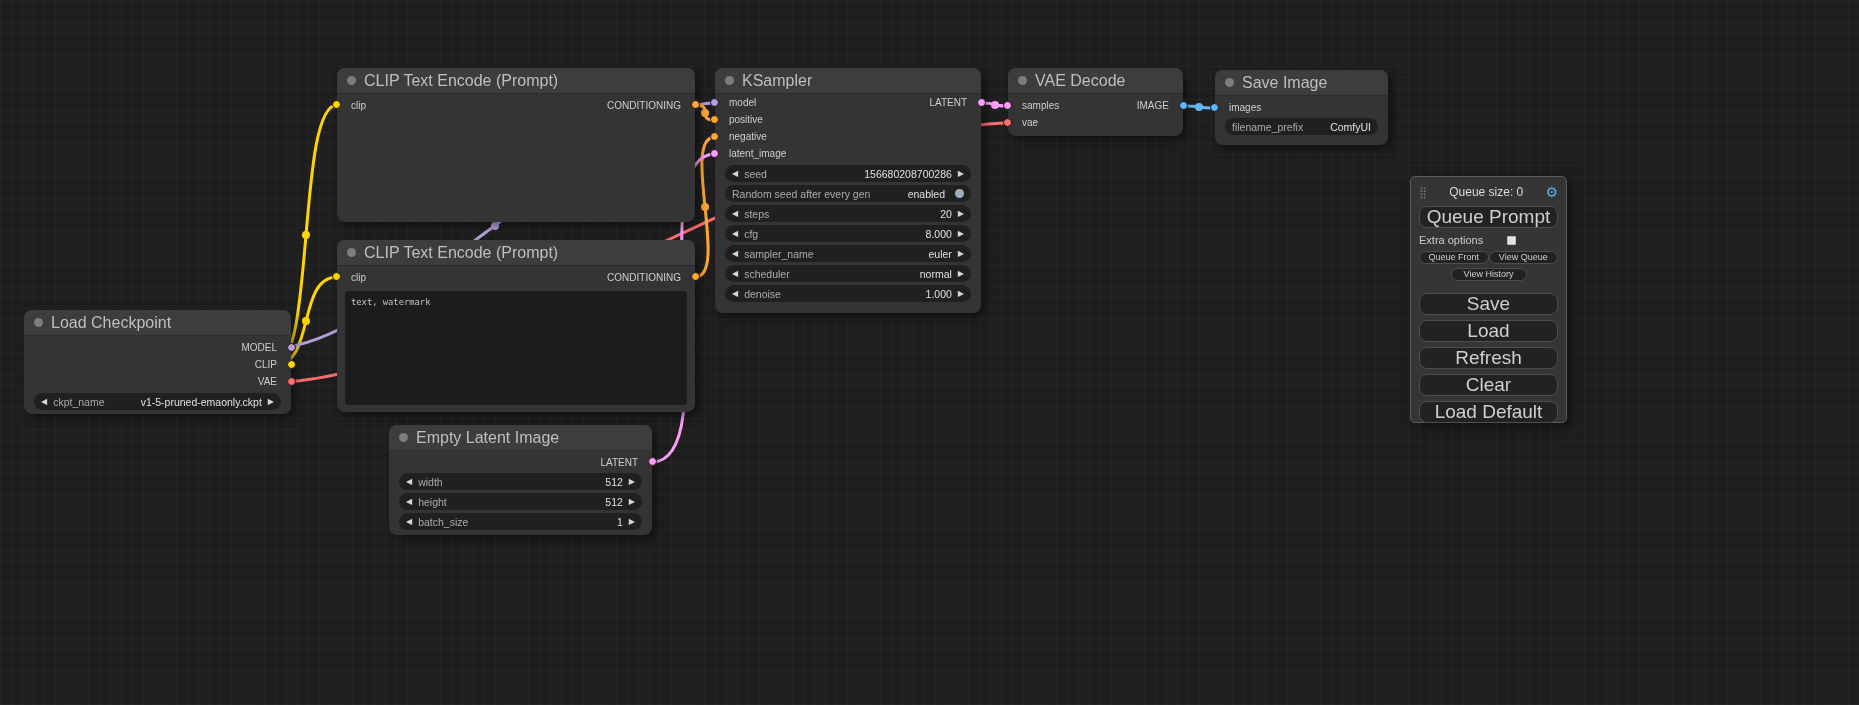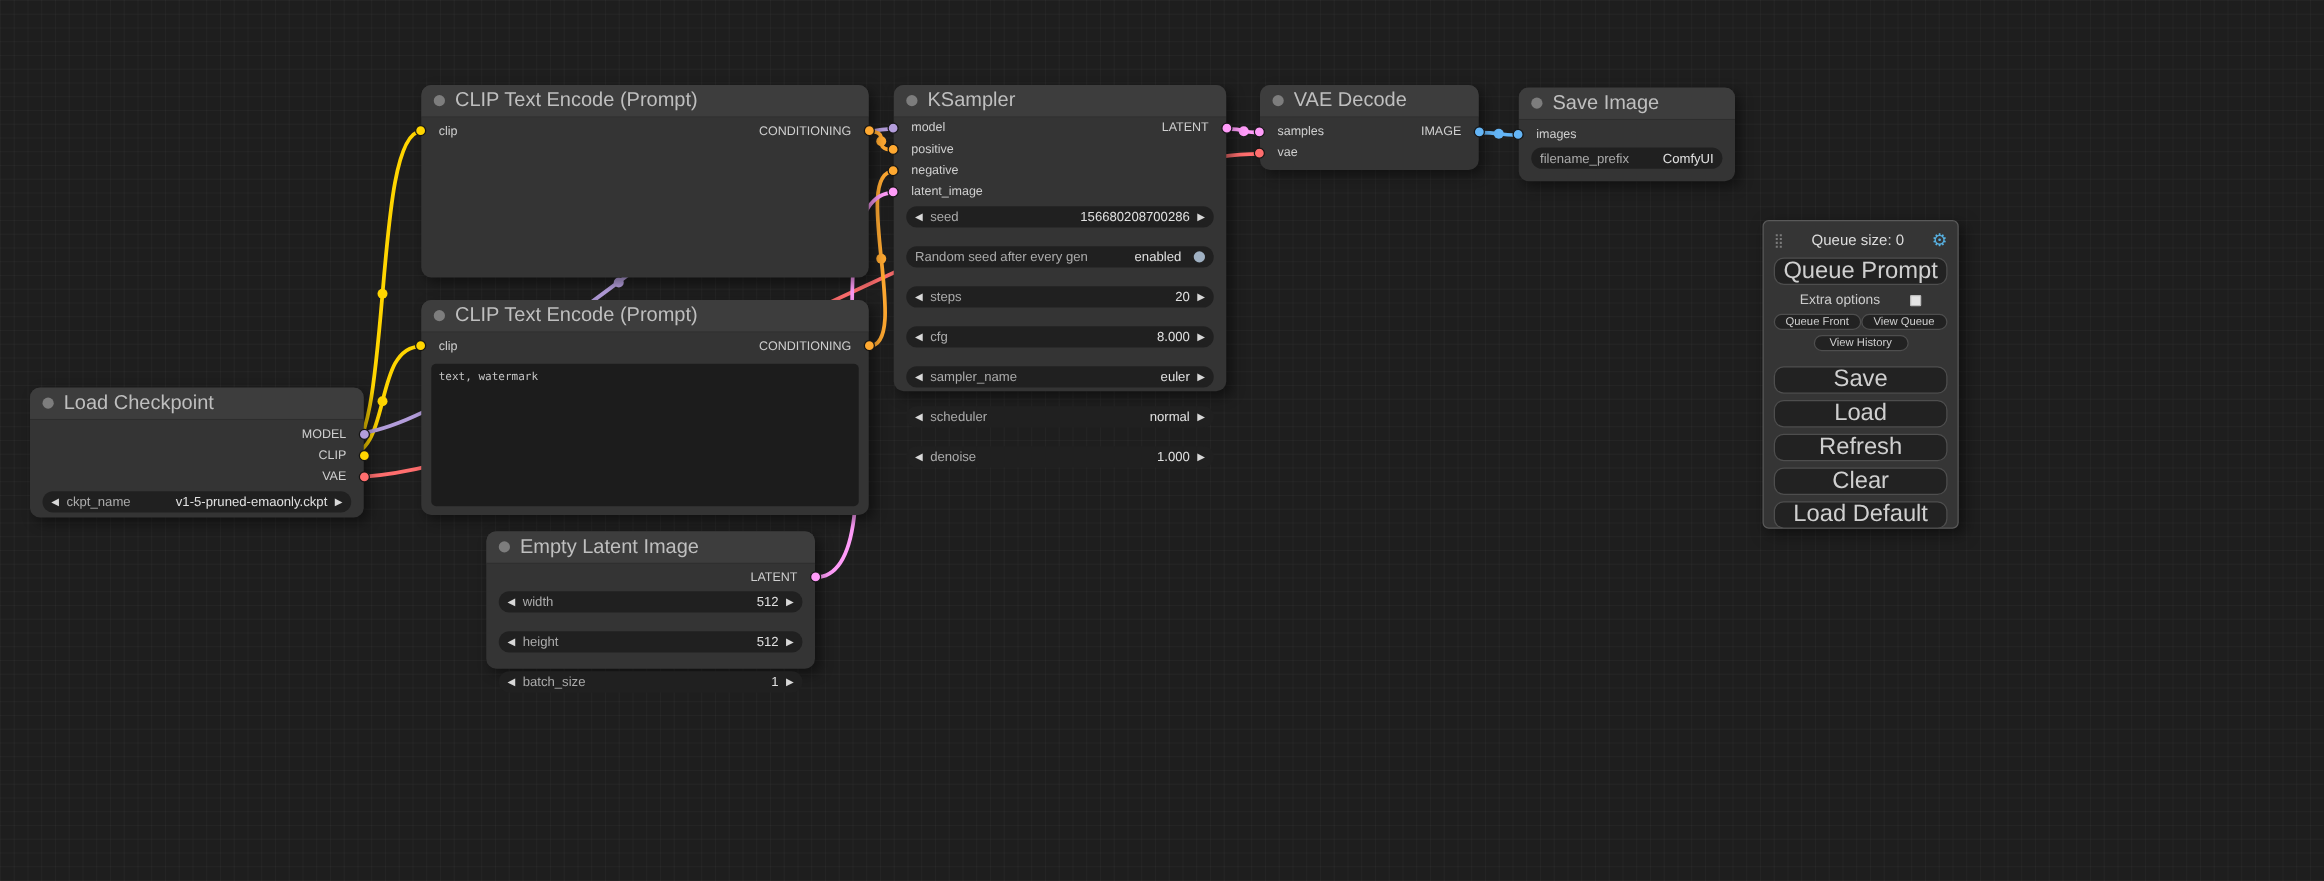--- a/index.html
+++ b/index.html
@@ -26,21 +26,21 @@
   .slot-row.out { justify-content:flex-end; }
   .spacer { flex:1; }
 
   .port { position:absolute; width:9px; height:9px; border-radius:50%;
     border:1px solid #151515; }
   .port.in { left:-5px; } .port.out { right:-5px; }
 
   .widget { height:17px; margin:0 10px; background:#202020; border-radius:9px;
     display:flex; align-items:center; font-size:10.5px; color:#ababab;
     padding:0 7px; gap:6px; }
-  .widget + .widget { margin-top:15px; }
+  .widget + .widget { margin-top:3px; }
   .widget .arrow { color:#d8d8d8; font-size:8px; line-height:1; }
   .widget .wlabel { white-space:nowrap; }
   .widget .wvalue { margin-left:auto; color:#e0e0e0; white-space:nowrap; }
   .toggle-dot { width:9px; height:9px; border-radius:50%; margin-left:4px; flex:0 0 auto; }
 
   .textarea { background:#1c1c1c; border-radius:4px; margin:3px 8px; padding:5px 6px;
     font-family:"DejaVu Sans Mono", monospace; font-size:8.8px; line-height:1.5;
     color:#c4c4c4; white-space:pre-wrap; word-break:break-word; overflow:hidden; }
 
   .menu { position:absolute; left:1410px; top:176px; width:157px; height:247px;
@@ -48,21 +48,21 @@
     box-shadow:4px 4px 12px rgba(0,0,0,0.5); padding:6px 8px; color:#ccc; }
   .menu-header { display:flex; align-items:center; height:18px; font-size:12px; color:#ddd; }
   .drag-handle { color:#7a7a7a; font-size:11px; cursor:grab; }
   .queue-size { flex:1; text-align:center; }
   .gear { font-size:14px; line-height:1; cursor:pointer; }
   .btn { display:block; width:100%; background:#222; border:1px solid #4e4e4e;
     border-radius:8px; color:#cfcfcf; text-align:center; cursor:pointer;
     font-family:"Liberation Sans", sans-serif; }
   .btn-lg { height:22px; font-size:19px; line-height:20px; margin-top:5px; }
   .btn-sm { height:13px; font-size:9px; line-height:11px; border-radius:7px; }
-  .extra-row { display:flex; align-items:center; justify-content:center; gap:24px;
+  .extra-row { display:flex; align-items:center; justify-content:flex-start; gap:24px;
     font-size:11px; margin-top:6px; height:12px; }
   .checkbox { width:9px; height:9px; background:#e4e4e4; border:1px solid #bbb; border-radius:1px; }
   .sm-row { display:flex; gap:0; margin-top:5px; }
   .sm-row .btn { flex:1; }
   .history-btn { width:76px; margin:4px auto 0; }
   .gap-top { margin-top:12px; }
 </style>
 </head>
 <body>
 

